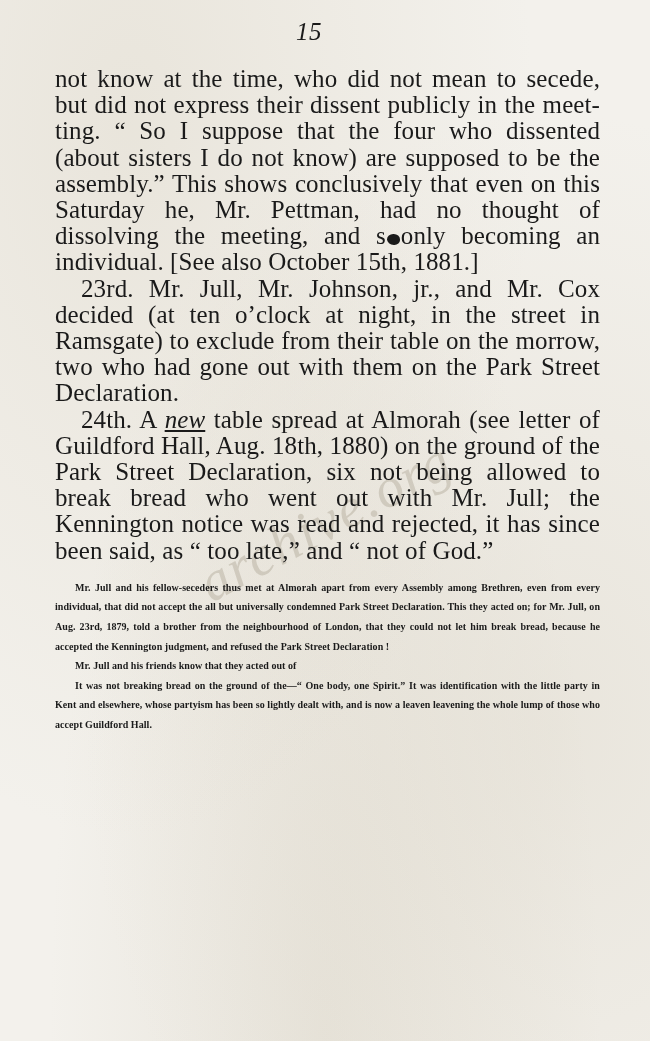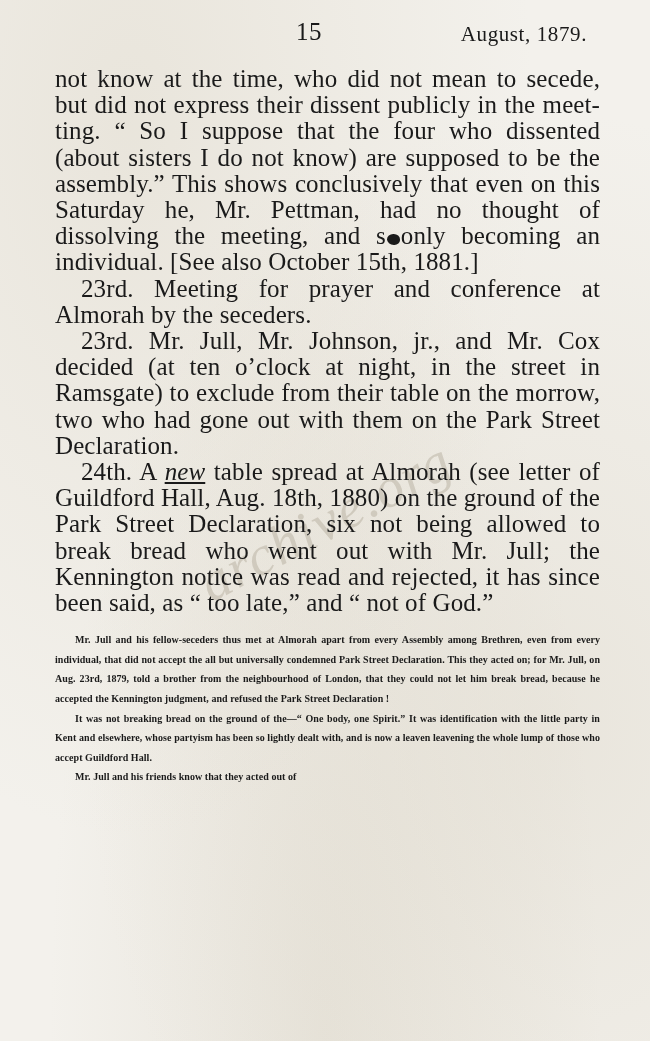--- a/index.html
+++ b/index.html
@@ -46,22 +46,23 @@
     z-index: 2;
   }
   .content {
     position: relative;
     z-index: 3;
   }
   .header {
     position: absolute;
     top: 18px;
     left: 0;
-    right: 11px;
+    right: 4px;
     height: 32px;
+    font-style: italic;
   }
   .page-number {
     position: absolute;
     left: 296px;
     top: 0;
     font-size: 25px;
     letter-spacing: 0.5px;
   }
   .header-date {
     position: absolute;
@@ -123,38 +124,34 @@
 <body>
 
 <div class="page">
 
   <div class="watermark">archive.org</div>
 
   <div class="content">
 
     <div class="header">
       <div class="page-number">15</div>
-      <div class="header-date">
-        <span class="smallcaps">August</span><span class="smallcaps">, 1879.</span>
-      </div>
     </div>
 
     <div class="body-text">
 
       <p class="main">not know at the time, who did not mean to secede, but did not express their dissent  publicly in the meet-ting.   “ So I suppose that the  four who dissented (about sisters I  do  not  know) are  supposed  to  be the assembly.”   This shows conclusively that even on this Saturday he, Mr. Pettman, had no thought of dissolving the meeting, and s<span class="inkblot"></span>only becoming an individual.    [See also October 15th, 1881.]</p>
 
 
-      <p class="main indent">23rd.   Meeting  for  prayer  and  conference  at Almorah by the seceders.</p>
 
       <p class="main indent">23rd.   Mr. Jull,  Mr. Johnson, jr., and Mr. Cox decided (at ten o’clock  at  night,  in  the  street in Ramsgate) to exclude  from  their  table  on  the morrow, two who had gone  out  with  them  on  the Park  Street  Declaration.</p>
 
       <p class="main indent">24th.  A <span class="ital">new</span>  table spread at Almorah (see letter of  Guildford  Hall,   Aug.   18th,    1880)   on   the ground  of  the  Park  Street  Declaration,  six  not being allowed to  break bread who  went  out  with Mr.  Jull;  the  Kennington  notice  was  read  and rejected, it has since been said, as  “ too late,” and “ not of God.”</p>
 
       <div class="small-block">
         <p class="small indent">Mr. Jull and his  fellow-seceders thus met at  Almorah apart  from  every  Assembly  among  Brethren,  even  from every individual, that did not accept the all but universally condemned Park Street Declaration.    This they acted on; for Mr. Jull, on Aug. 23rd, 1879, told a brother from the neighbourhood of London, that they could not let him break bread, because he accepted the Kennington  judgment, and refused the Park Street Declaration !</p>
+        <p class="small indent">Mr.  Jull  and  his  friends  know  that  they  acted  out of</p>
         <p class="small indent">It was not breaking bread on the ground of the—“ One body, one Spirit.”   It was identification with the little party in Kent and elsewhere, whose partyism has been so lightly dealt with, and is now a leaven leavening the whole lump of those who accept Guildford Hall.</p>
-        <p class="small indent">Mr.  Jull  and  his  friends  know  that  they  acted  out of</p>
       </div>
 
     </div>
 
   </div>
 </div>
 
 </body></html>

